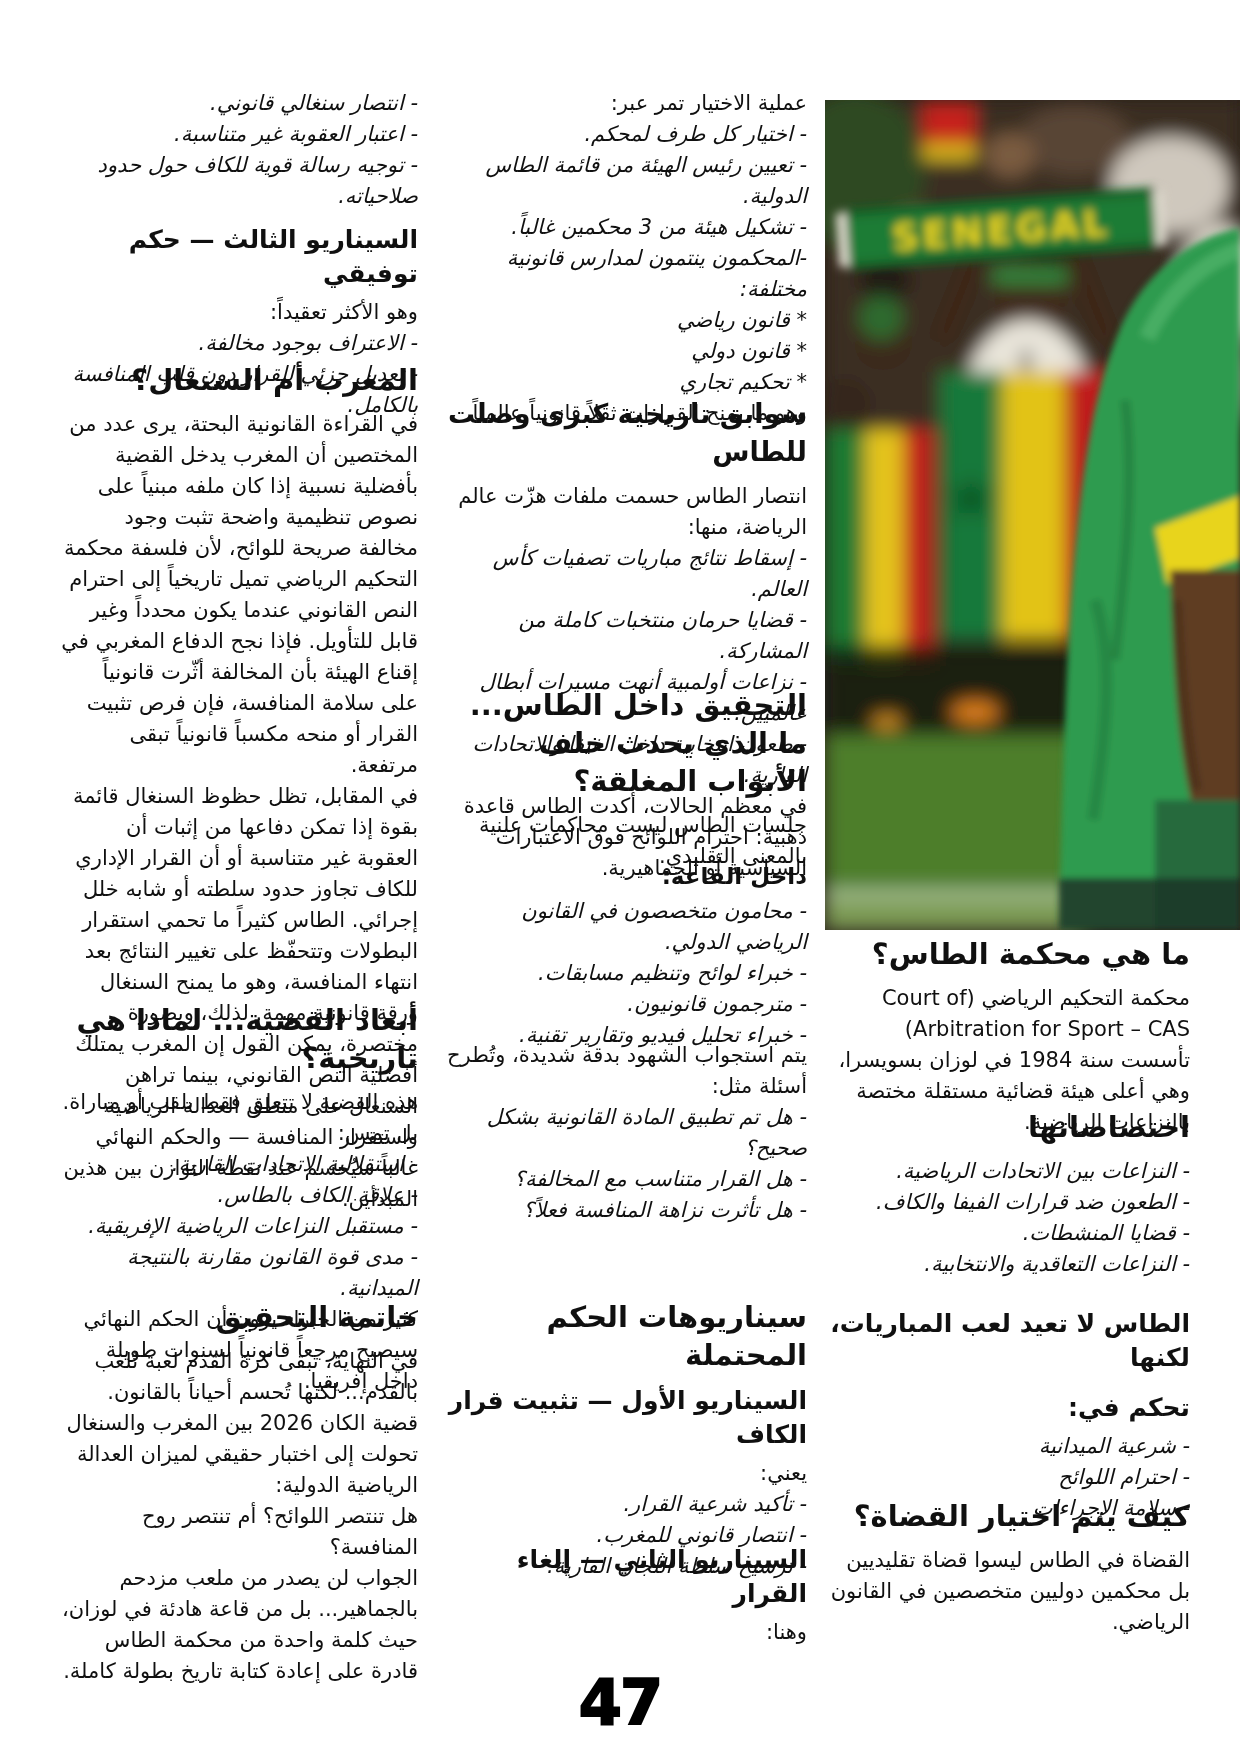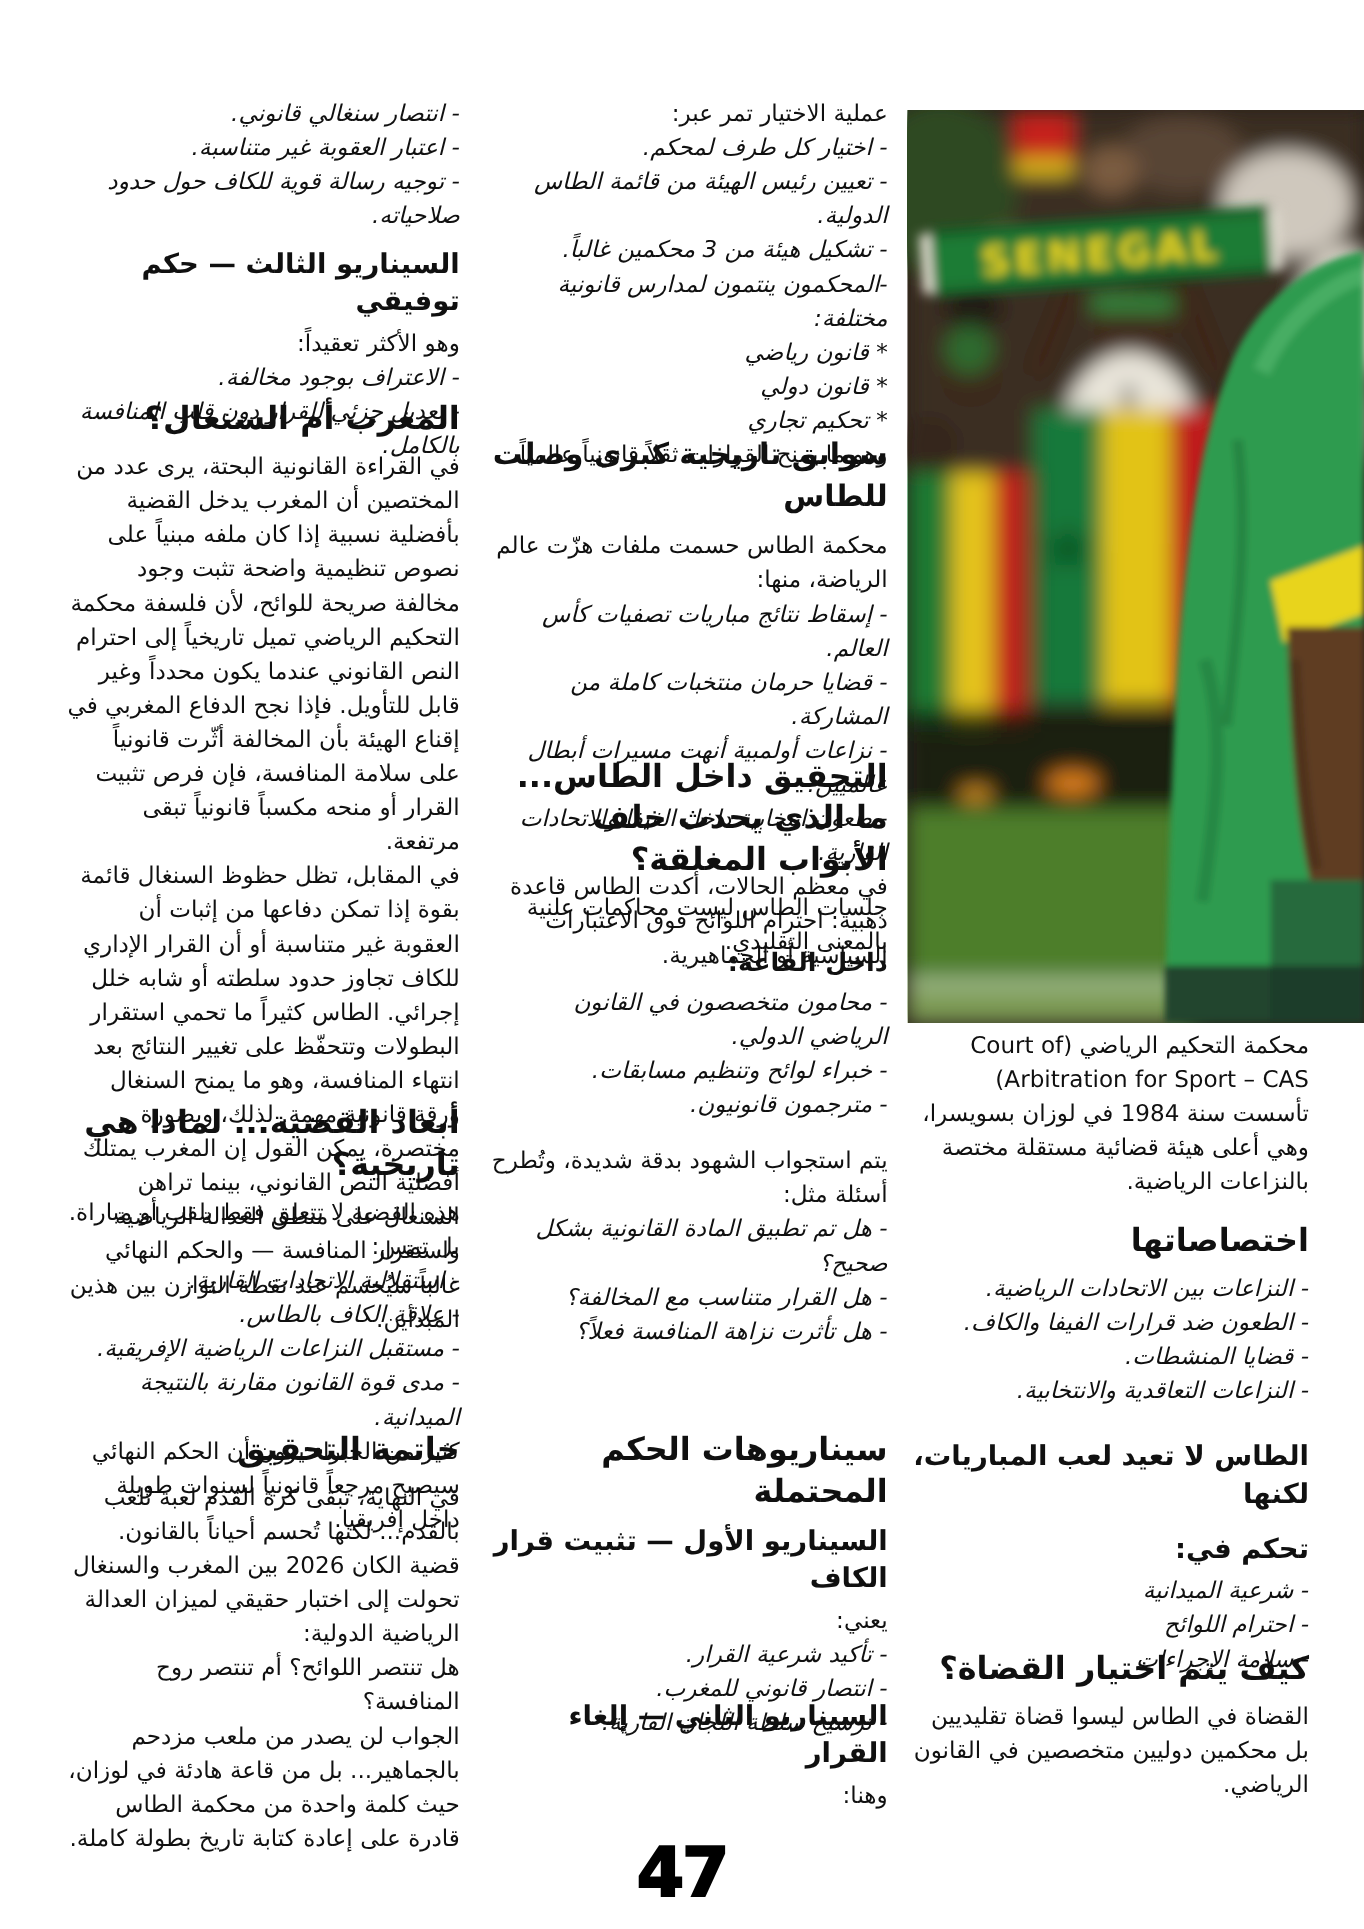--- a/index.html
+++ b/index.html
@@ -117,20 +117,21 @@
       <path d="M352,500 C356,580 362,640 372,690" stroke="#472c18" stroke-width="10" fill="none" opacity="0.6"></path>
       <rect x="330" y="700" width="85" height="130" fill="#266b3c"></rect>
       <rect x="234" y="778" width="181" height="52" fill="#1d3527" opacity="0.85"></rect>
     </g>
   </svg>
 </div>
 
 <div class="col" id="col-right" style="left:830px;top:935px;width:360px;height:780px;">
 
   <div class="sec" style="top:0;">
+    <h2 class="h-kufi">ما هي محكمة الطاس؟</h2>
     <div class="txt">
         <p>محكمة التحكيم الرياضي (Court of Arbitration for Sport – CAS) تأسست سنة 1984 في لوزان بسويسرا، وهي أعلى هيئة قضائية مستقلة مختصة بالنزاعات الرياضية.</p>
       </div>
   </div>
 
   <div class="sec" style="top:173px;">
     <h2 class="h-kufi">اختصاصاتها</h2>
     <div class="b">- النزاعات بين الاتحادات الرياضية.</div>
     <div class="b">- الطعون ضد قرارات الفيفا والكاف.</div>
     <div class="b">- قضايا المنشطات.</div>
@@ -167,21 +168,21 @@
     <div class="b">* قانون دولي</div>
     <div class="b">* تحكيم تجاري</div>
     <div class="txt">
         <p>وهو ما يمنح القرارات ثقلاً قانونياً عالمياً.</p>
       </div>
   </div>
 
   <div class="sec" style="top:307px;">
     <h2 class="h-kufi" style="font-size:27px;">سوابق تاريخية كبرى وصلت للطاس</h2>
     <div class="txt">
-        <p>محكمة الطاس حسمت ملفات هزّت عالم الرياضة، منها:</p>
+        <p>انتصار الطاس حسمت ملفات هزّت عالم الرياضة، منها:</p>
       </div>
     <div class="b">- إسقاط نتائج مباريات تصفيات كأس العالم.</div>
     <div class="b">- قضايا حرمان منتخبات كاملة من المشاركة.</div>
     <div class="b">- نزاعات أولمبية أنهت مسيرات أبطال عالميين.</div>
     <div class="b">- طعون انتخابية داخل الفيفا والاتحادات القارية.</div>
     <div class="txt">
         <p>في معظم الحالات، أكدت الطاس قاعدة ذهبية: احترام اللوائح فوق الاعتبارات السياسية أو الجماهيرية.</p>
       </div>
   </div>
 
@@ -190,20 +191,21 @@
     <div class="txt">
         <p>جلسات الطاس ليست محاكمات علنية بالمعنى التقليدي.</p>
       </div>
   </div>
 
   <div class="sec" style="top:772px;">
     <div class="lbl-bold">داخل القاعة:</div>
     <div class="b">- محامون متخصصون في القانون الرياضي الدولي.</div>
     <div class="b">- خبراء لوائح وتنظيم مسابقات.</div>
     <div class="b">- مترجمون قانونيون.</div>
+    <div class="b">- خبراء تحليل فيديو وتقارير تقنية.</div>
   </div>
 
   <div class="sec" style="top:952px;">
     <div class="txt">
         <p>يتم استجواب الشهود بدقة شديدة، وتُطرح أسئلة مثل:</p>
       </div>
     <div class="b">- هل تم تطبيق المادة القانونية بشكل صحيح؟</div>
     <div class="b">- هل القرار متناسب مع المخالفة؟</div>
     <div class="b">- هل تأثرت نزاهة المنافسة فعلاً؟</div>
   </div>

